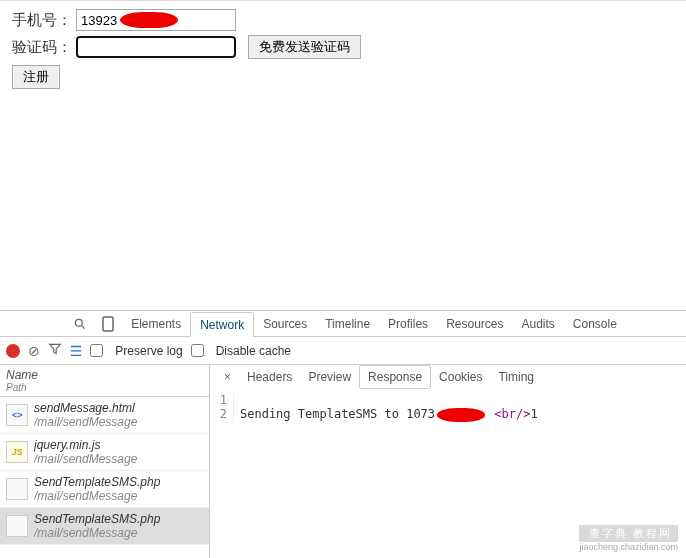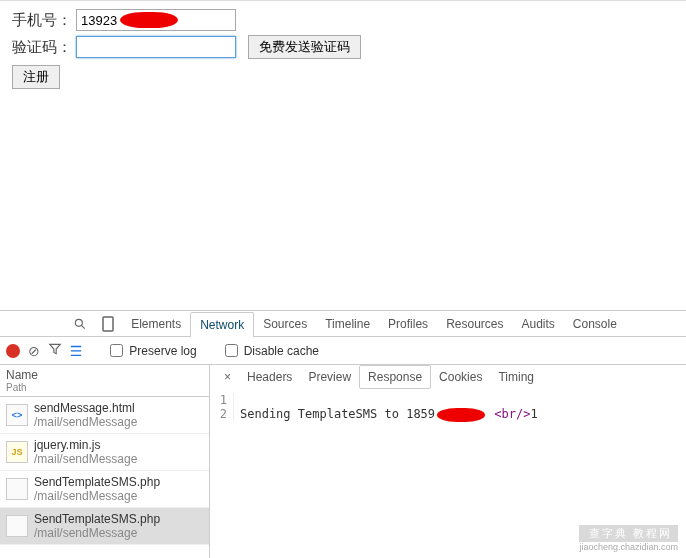--- a/index.html
+++ b/index.html
@@ -21,25 +21,25 @@
     .devtools { position: absolute; bottom: 0; left: 0; right: 0; height: 248px; border-top: 1px solid #ccc; background: #fff; font-size: 12px; }
     
     .dt-tabs { display: flex; align-items: center; height: 26px; border-bottom: 1px solid #ccc; padding-left: 6px; justify-content: center; }
     .dt-icon { width: 16px; height: 16px; margin: 0 6px; display: flex; align-items: center; justify-content: center; color: #666; }
     .dt-tab { padding: 5px 9px; color: #555; cursor: pointer; }
     .dt-tab.active { color: #0c4a6e; border: 1px solid #ccc; border-bottom: none; background: #fff; border-radius: 2px 2px 0 0; margin-bottom: -1px; }
     
     .dt-toolbar { display: flex; align-items: center; height: 28px; border-bottom: 1px solid #ccc; padding-left: 6px; gap: 8px; }
     .record-btn { width: 14px; height: 14px; background: #d93025; border-radius: 50%; }
     .tb-icon { color: #666; font-size: 14px; }
-    .checkbox-label { display: flex; align-items: center; gap: 6px; color: #333; margin-left: 20px; }
+    .checkbox-label { display: flex; align-items: center; gap: 12px; color: #333; }
     .checkbox-label input { margin: 0; }
     
     .dt-body { display: flex; height: 194px; }
-    .dt-sidebar { width: 210px; border-right: 1px solid #ccc; overflow-y: auto; }
+    .dt-sidebar { width: 210px; border-right: 1px solid #ccc; overflow-y: auto; font-style: italic; }
     .sidebar-header { padding: 3px 6px; border-bottom: 1px solid #ccc; color: #555; }
     .sidebar-header .sub { font-size: 10px; color: #888; }
     .req-item { display: flex; align-items: center; padding: 4px 6px; border-bottom: 1px solid #eee; cursor: pointer; }
     .req-item.selected { background: #ddd; }
     .req-icon { width: 22px; height: 22px; margin-right: 6px; border: 1px solid #ccc; background: #fafafa; display: flex; align-items: center; justify-content: center; font-size: 9px; font-weight: bold; }
     .req-icon.html { color: #1a73e8; }
     .req-icon.js { color: #d4a017; background: #fffde7; }
     .req-text { flex: 1; overflow: hidden; }
     .req-name { color: #333; white-space: nowrap; overflow: hidden; text-overflow: ellipsis; }
     .req-path { color: #888; font-size: 12px; white-space: nowrap; }
@@ -167,21 +167,21 @@
         <span class="detail-tab">Cookies</span>
         <span class="detail-tab">Timing</span>
       </div>
       <div class="response-body">
         <div class="line">
             <span class="line-num">1</span>
             <span class="line-content"></span>
           </div>
         <div class="line">
             <span class="line-num">2</span>
-            <span class="line-content"><span>Sending TemplateSMS to 1859</span><span class="redact2"></span> <span class="tag">&lt;br/&gt;</span><span>1</span></span>
+            <span class="line-content"><span>Sending TemplateSMS to 1073</span><span class="redact2"></span> <span class="tag">&lt;br/&gt;</span><span>1</span></span>
           </div>
       </div>
     </div>
   </div>
 </div>
 
 <div class="watermark">
   <div class="wm1">查字典 教程网</div>
   <div class="wm2">jiaocheng.chazidian.com</div>
 </div>

